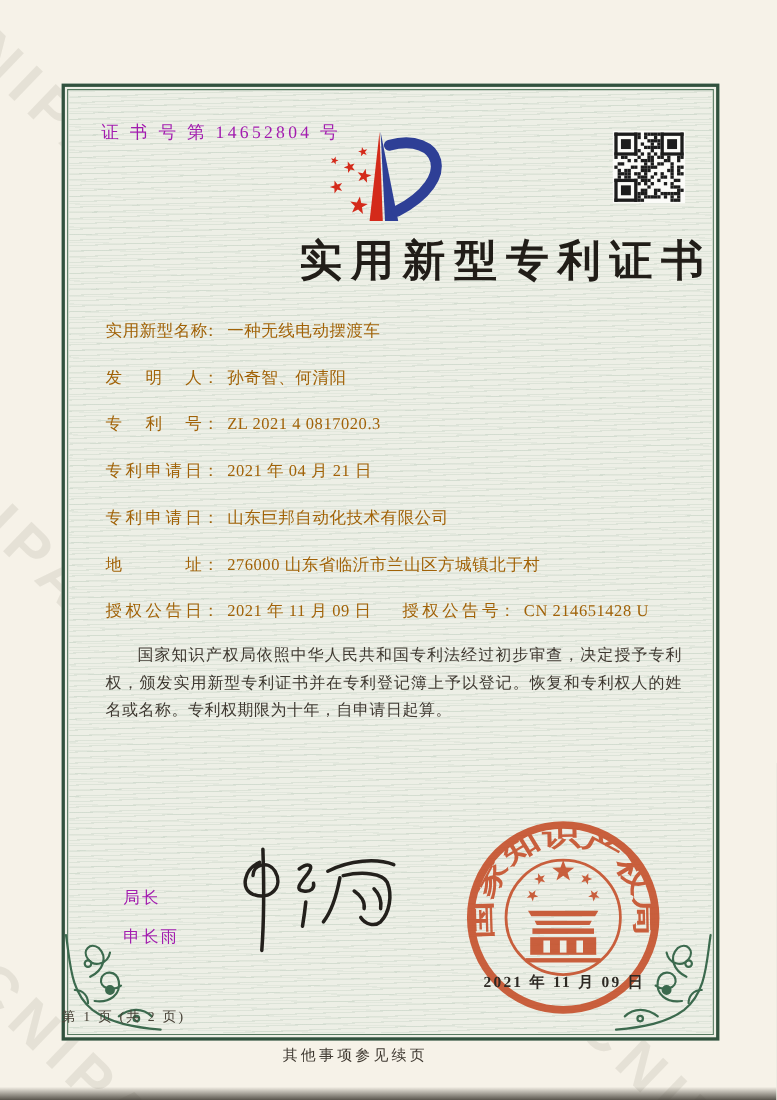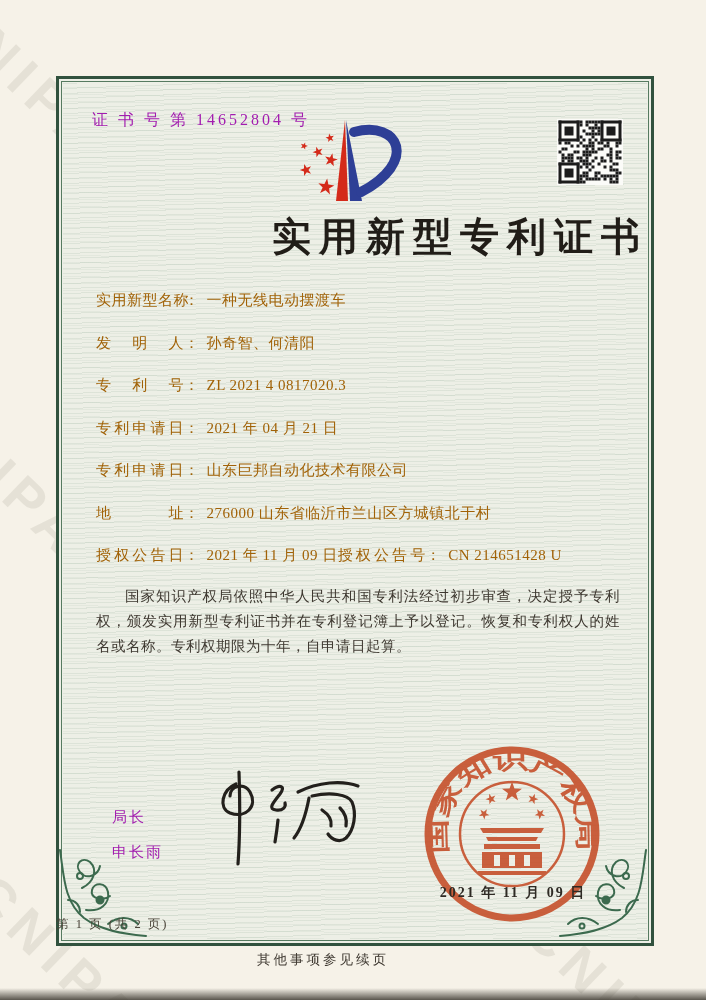--- a/index.html
+++ b/index.html
@@ -29,21 +29,21 @@
   .cert-no{position:absolute;left:92px;top:110px;font-size:16px;letter-spacing:3px;color:#a21caf;}
   .logo{position:absolute;left:288px;top:104px;}
   .qr{position:absolute;left:557px;top:119px;}
   .title{position:absolute;left:56px;width:592px;top:210px;text-align:right;
       font-size:39px;font-weight:700;letter-spacing:8px;color:#211d18;}
   
   .fields{position:absolute;left:96px;top:291px;width:528px;}
   .frow{height:42.5px;font-size:15px;letter-spacing:0.5px;color:#a16207;white-space:nowrap;}
   .flabel,.flabel2{display:inline-block;width:88px;text-align:justify;text-align-last:justify;vertical-align:top;}
   .fcolon,.fcolon2{margin-right:7px;}
-  .g2{display:none;margin-left:0;}
+  .g2{display:none;margin-left:28px;}
   
   .paras{position:absolute;left:96px;top:584px;width:524px;font-size:14.5px;line-height:25px;
       color:#3e3830;text-align:justify;letter-spacing:0.5px;}
   .paras p{margin:0;text-indent:2em;}
   
   .signer{position:absolute;left:112px;top:800px;font-size:15px;line-height:35px;color:#a21caf;letter-spacing:2px;}
   .sig{position:absolute;left:206px;top:762px;}
   .seal{position:absolute;left:420px;top:742px;}
   .seal-date{position:absolute;left:428px;top:884px;width:170px;text-align:center;
       font-size:14px;letter-spacing:2px;color:#2e2a24;font-weight:700;}

